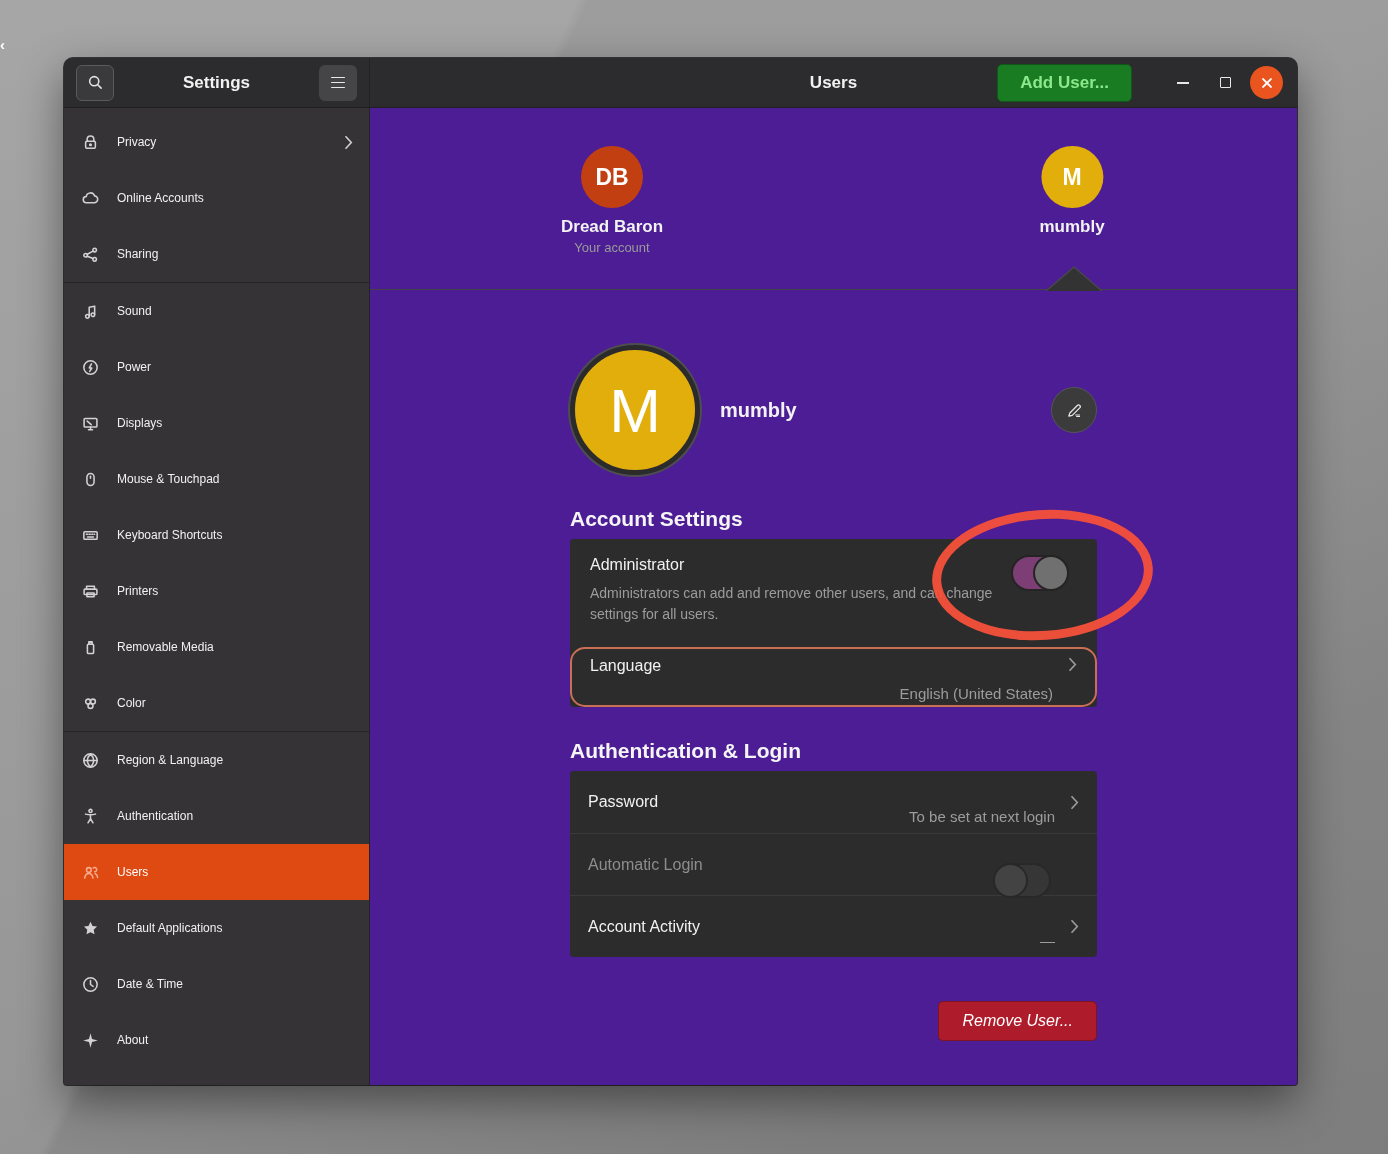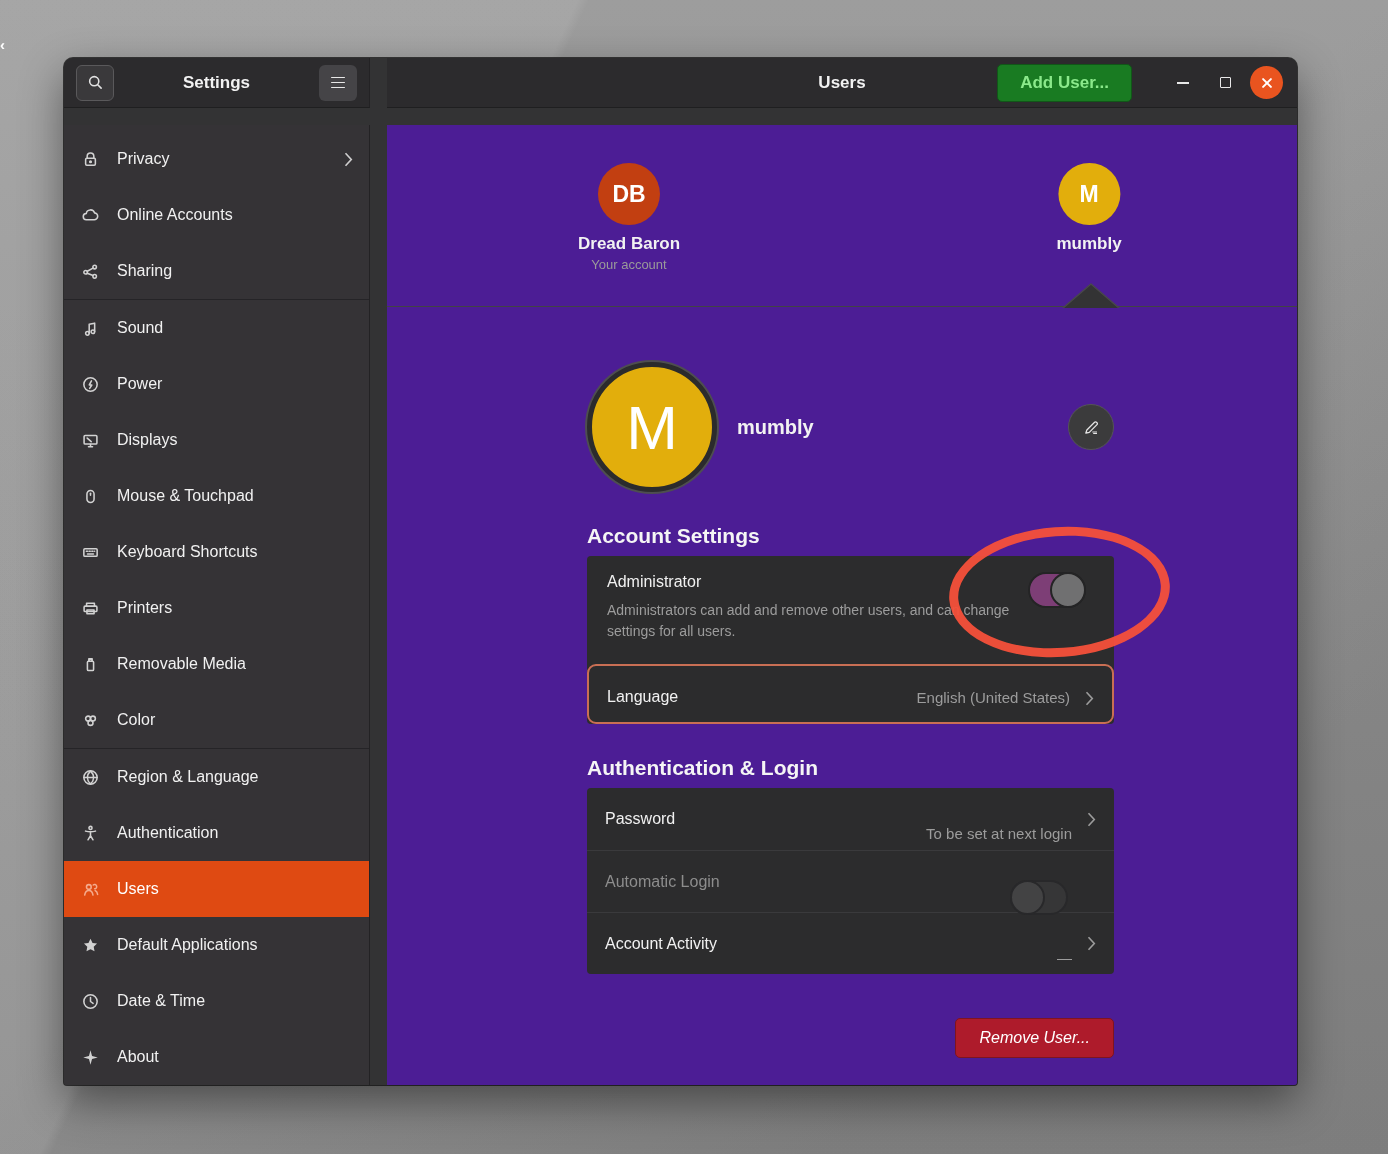--- a/index.html
+++ b/index.html
@@ -13,21 +13,20 @@
       linear-gradient(180deg, #989898, #858585);
   }
   .artifact { position:absolute; left:0; top:36px; color:#ffffff; font-size:15px; font-weight:bold; }
 
   .window {
     position:absolute; left:64px; top:58px; width:1233px; height:1027px;
     display:grid; grid-template-columns:306px 1fr; grid-template-rows:50px 1fr;
     border-radius:9px 9px 3px 3px; overflow:hidden;
     background:#333334;
     box-shadow: 0 0 0 1px rgba(10,10,10,.7), 0 16px 44px rgba(0,0,0,.45);
-    gap: 17px;
   }
 
   
   .hb { background:#2c2b2d; border-bottom:1px solid #1f1f20; display:flex; align-items:center; }
   .hb-side { grid-column:1; grid-row:1; justify-content:space-between; padding:0 12px; border-right:1px solid #232224; position:relative; }
   .hb-main { grid-column:2; grid-row:1; justify-content:flex-end; padding-right:14px; position:relative; }
   .hb-title { font-size:17px; font-weight:700; color:#f2f2f2; }
   .hb-title.center { position:absolute; left:50%; transform:translateX(-50%); }
   button { border:none; background:none; font:inherit; color:inherit; cursor:pointer; }
   .icon-btn { width:38px; height:36px; border-radius:6px; display:flex; align-items:center; justify-content:center; }
@@ -44,21 +43,21 @@
   .wc { width:34px; height:34px; display:flex; align-items:center; justify-content:center; margin-left:8px; position:relative; }
   .g-min { width:12px; height:2px; background:#e8e8e8; display:block; }
   .g-max { width:11px; height:11px; border:1.6px solid #e8e8e8; border-radius:1px; display:block; }
   .wc.close { width:33px; height:33px; border-radius:50%; background:#e9541f; }
   .g-x1,.g-x2 { position:absolute; left:50%; top:50%; width:13px; height:2px; background:#fff; border-radius:1px; }
   .g-x1 { transform:translate(-50%,-50%) rotate(45deg); }
   .g-x2 { transform:translate(-50%,-50%) rotate(-45deg); }
 
   
   .sidebar { grid-column:1; grid-row:2; background:#353336; border-right:1px solid #232224; padding-top:6px; overflow:hidden; }
-  .side-item { height:56px; display:flex; align-items:center; gap:17px; padding:0 16px; color:#f1f1f1; font-size:16px; cursor:pointer; }
+  .side-item { height:56px; display:flex; align-items:center; gap:17px; padding:0 16px; color:#f1f1f1; font-size:12px; cursor:pointer; }
   .side-item.selected { background:#df4a12; color:#ffffff; }
   .s-icon { width:20px; height:20px; display:flex; align-items:center; justify-content:center; flex:none; }
   .s-icon svg { width:19px; height:19px; stroke:#d2d2d2; fill:none; stroke-width:1.3; stroke-linecap:round; stroke-linejoin:round; }
   .side-item.selected .s-icon svg { stroke:#f5ab8d; }
   .s-icon svg .fillme { fill:#d2d2d2; stroke:none; }
   .side-chev { margin-left:auto; width:9px; height:15px; stroke:#cfcfcf; fill:none; stroke-width:1.5; }
   .side-div { height:1px; background:#252427; }
 
   
   .content { grid-column:2; grid-row:2; display:flex; flex-direction:column; background:#4c1d95; }
@@ -91,21 +90,21 @@
   .toggle { position:absolute; right:28px; top:16px; width:58px; height:36px; border-radius:18px; cursor:pointer; }
   .toggle.on { background:#7d3e76; border:2px solid #242425; }
   .toggle.on .knob { position:absolute; right:-2px; top:-2px; width:36px; height:36px; border-radius:50%;
                      background:#707071; border:2px solid #242425; }
   .toggle.off.inline { position:static; flex:none; width:58px; height:35px; background:#363637; border:2px solid #28282a; }
   .toggle.off.inline .knob { position:absolute; left:-2px; top:-2px; width:35px; height:35px; border-radius:50%;
                              background:#434344; border:2px solid #28282a; }
   .toggle { display:inline-block; }
   .toggle.off.inline { position:relative; }
 
-  .lang-row { height:60px; display:flex; align-items:flex-end; padding:16px 18px; border:2px solid #c96f54; border-radius:9px; }
+  .lang-row { height:60px; display:flex; align-items:flex-start; padding:8px 18px; border:2px solid #c96f54; border-radius:15px; }
   .value { margin-left:auto; font-size:15px; color:#9c9c9c;margin-top:28px; }
   .chev { width:9px; height:15px; margin-left:15px; stroke:#9c9c9c; fill:none; stroke-width:1.5; flex:none; }
 
   .auth-row { height:62px; display:flex; align-items:center; padding:0 18px; }
   .auth-row + .auth-row { border-top:1px solid #3a3a3c; }
   .auth-row .toggle-wrap { margin-left:auto; display:flex; }
 
   .remove-row { display:flex; justify-content:flex-end; margin-top:44px;font-style:italic; }
   .remove-btn { height:40px; padding:0 23px; border-radius:5px; background:#ae1b2b; border:1px solid #7e1420;
                 color:#ffffff; font-size:16px; }

